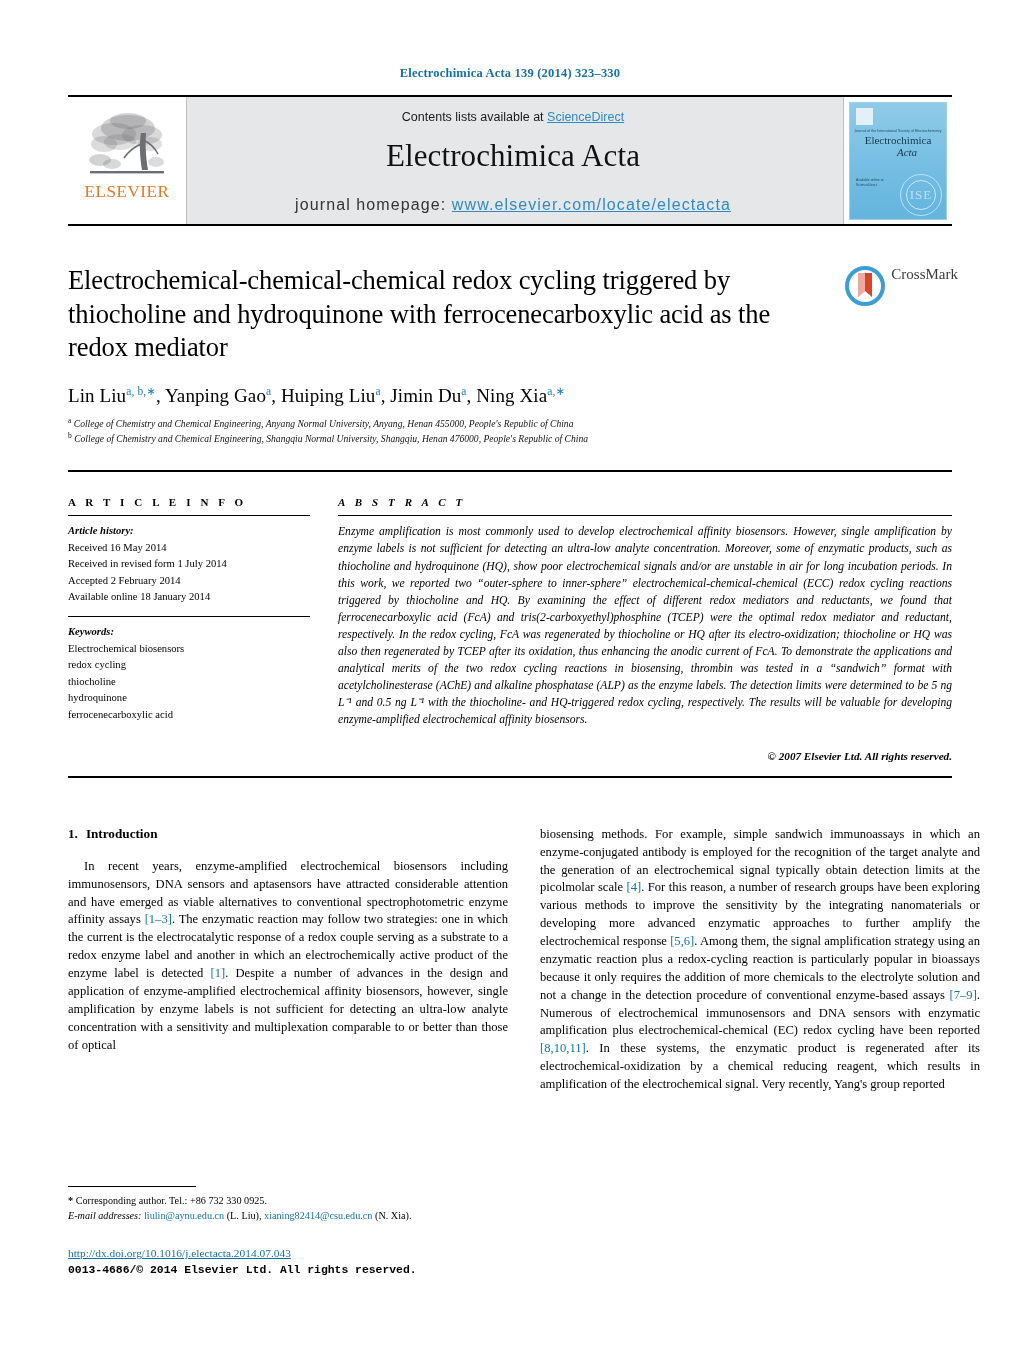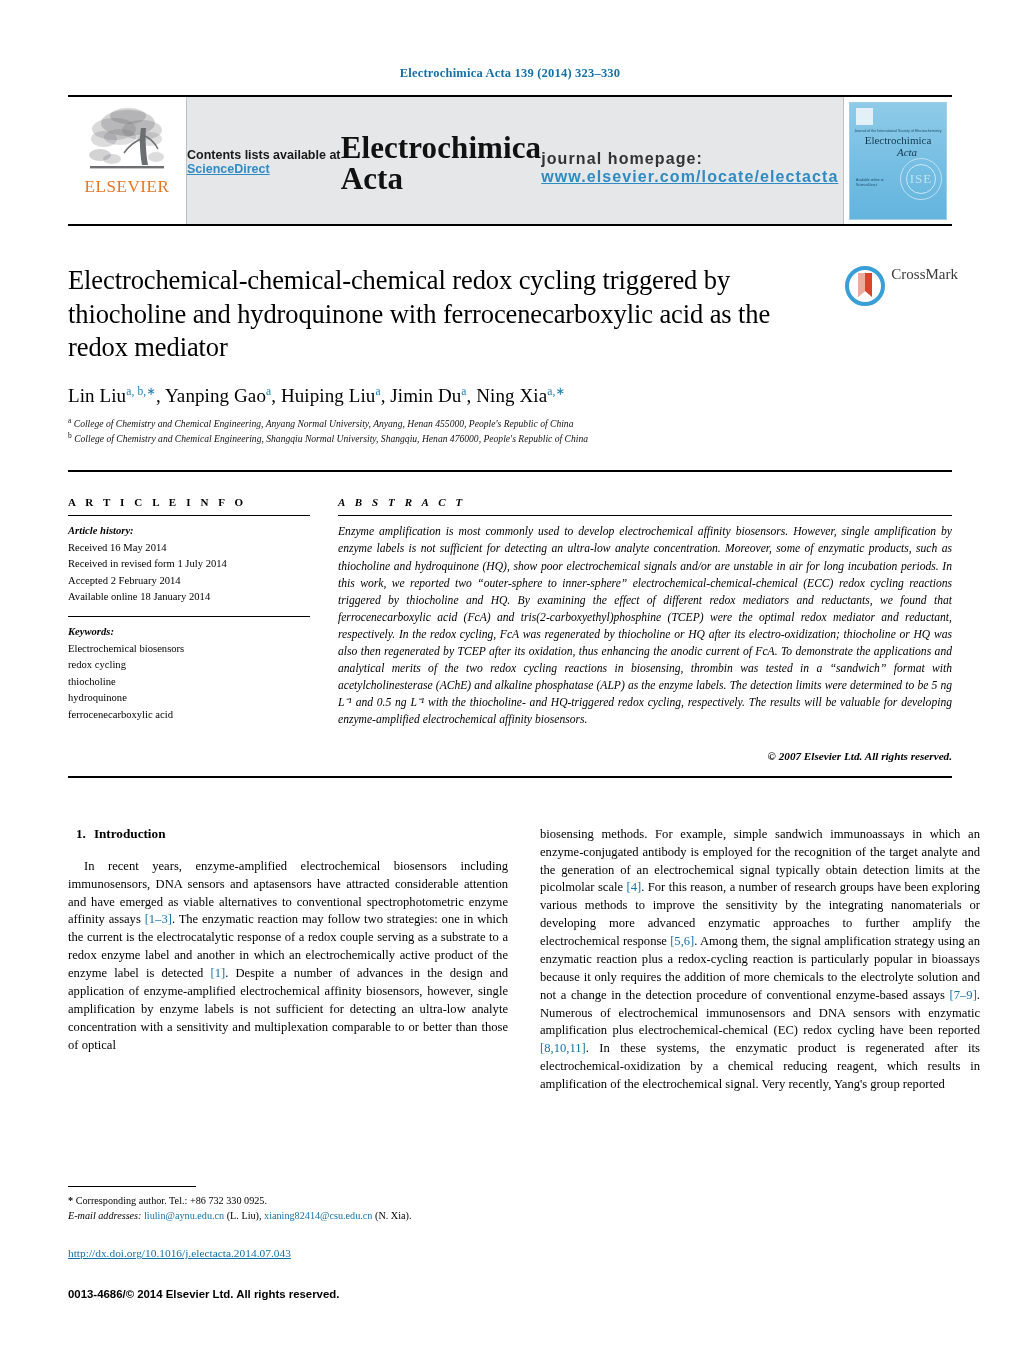--- a/index.html
+++ b/index.html
@@ -37,42 +37,43 @@
     align-items: stretch;
     height: 131px;
     background: #fff;
   }
   .elsevier-cell {
     width: 118px;
     flex: 0 0 118px;
     display: flex;
     flex-direction: column;
     align-items: center;
+    justify-content: center;
     padding: 6px 4px 20px 4px;
   }
   .tree-svg { display:block; }
   .elsevier-word {
     color: #e87722;
     font-family: "Liberation Serif", serif;
     font-size: 17px;
     letter-spacing: .6px;
     margin-top: 1px;
     line-height: 1;
   }
 
   .center-cell {
     flex: 1 1 auto;
     background: #e6e7e8;
     border-left: 1px solid #bfbfbf;
     border-right: 1px solid #bfbfbf;
     display: flex;
+    flex-direction: column;
     align-items: center;
     justify-content: space-between;
     padding: 13px 4px 10px 0;
-    font-weight: bold;
   }
   .contents-line {
     font-family: "Liberation Sans", sans-serif;
     font-size: 12.5px;
     color: #1a1a1a;
   }
   .contents-line .sd-link { color: #2e8bc4; }
   .journal-name {
     font-family: "Liberation Serif", serif;
     font-size: 31px;
@@ -101,21 +102,21 @@
     background: linear-gradient(180deg,#8fcbe8 0%, #79c0e4 45%, #63b4de 100%);
     border: 1px solid #9fd0e8;
     position: relative;
     overflow: hidden;
   }
   .cover-els { position:absolute; top:5px; left:6px; width:17px; height:17px; background:#f2f7fa; opacity:.85;}
   .cover-tag { position:absolute; top:26px; left:0; right:0; text-align:center; font-size:3.6px; color:#1d4f6b; font-family:"Liberation Sans",sans-serif;}
   .cover-title { position:absolute; top:31px; left:0; right:0; text-align:center; font-family:"Liberation Serif",serif; font-size:11px; color:#14384d; line-height:1.15;}
   .cover-title i { display:block; font-style:italic; font-size:11px; padding-left:18px;}
   .cover-sub { position:absolute; top:75px; left:6px; font-size:3.4px; color:#1d4f6b; font-family:"Liberation Sans",sans-serif; line-height:1.5;}
-  .cover-ise { position:absolute; right:4px; bottom:19px; width:42px; height:42px; border-radius:50%; border:1px solid #bfe0f0; }
+  .cover-ise { position:absolute; right:4px; bottom:3px; width:42px; height:42px; border-radius:50%; border:1px solid #bfe0f0; }
   .cover-ise:after{content:"";position:absolute;inset:5px;border-radius:50%;border:1px solid #cfe8f4;}
   .cover-ise-text{position:absolute;inset:0;display:flex;align-items:center;justify-content:center;font-family:"Liberation Serif",serif;font-size:13px;color:#bfe3f2;letter-spacing:1px;}
 
   
   .title-block { margin: 38px 68px 0 68px; position: relative; padding-right: 120px; }
   h1.paper-title {
     font-family: "Liberation Serif", serif;
     font-weight: normal;
     font-size: 26.5px;
     line-height: 1.27;
@@ -200,21 +201,21 @@
   .body-cols {
     margin: 48px 68px 0 68px;
     display: flex;
     gap: 32px;
   }
   .bcol { width: 440px; flex: 0 0 440px; }
   h2.sec-title {
     font-family: "Liberation Serif", serif;
     font-weight: bold;
     font-size: 13.2px;
-    margin: 0 0 16px 8px;
+    margin: 0 0 16px 0;
   }
   h2.sec-title .num { margin-right: 8px; }
   p.body-p {
     font-family: "Liberation Serif", serif;
     font-size: 12.6px;
     line-height: 1.42;
     text-align: justify;
     margin: 0 0 10px 0;
     text-indent: 16px;
     hyphens: auto;
@@ -246,26 +247,25 @@
     top: 1243px;
     width: 460px;
   }
   .doi-line {
     font-family: "Liberation Serif", serif;
     font-size: 11.4px;
     color: #1471a8;
     line-height: 1.45;
   }
   .issn-line {
-    font-family: Liberation Sans, sans-serif;
+    font-family: Liberation Mono, monospace;
     font-size: 11.4px;
     font-weight: bold;
     color: #000;
     line-height: 1.45;
-    margin-top: 24px;
   }
 </style>
 </head>
 <body>
 
 <div class="page">
 
   <div class="running-head">Electrochimica Acta 139 (2014) 323–330</div>
 
   <div class="masthead">

